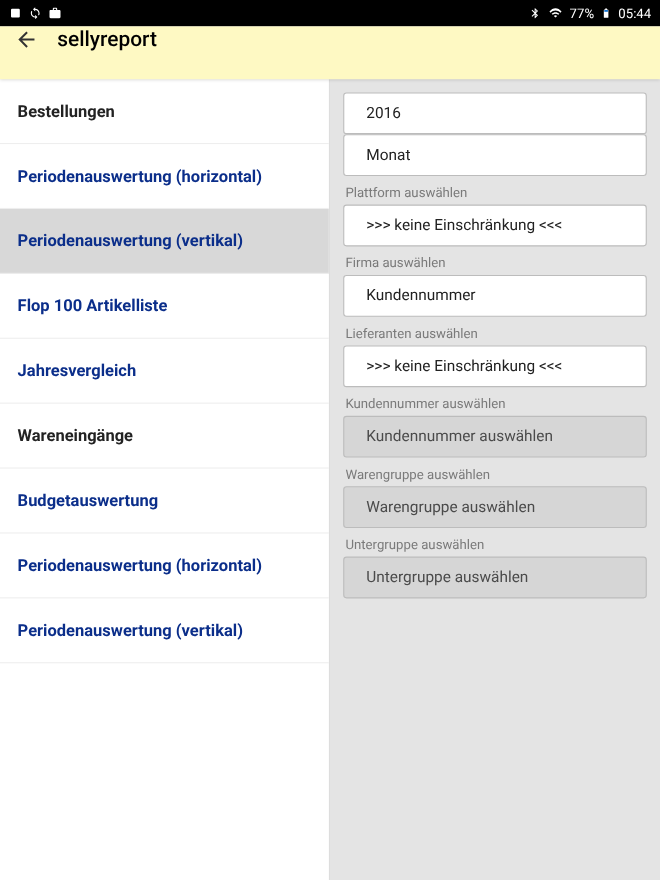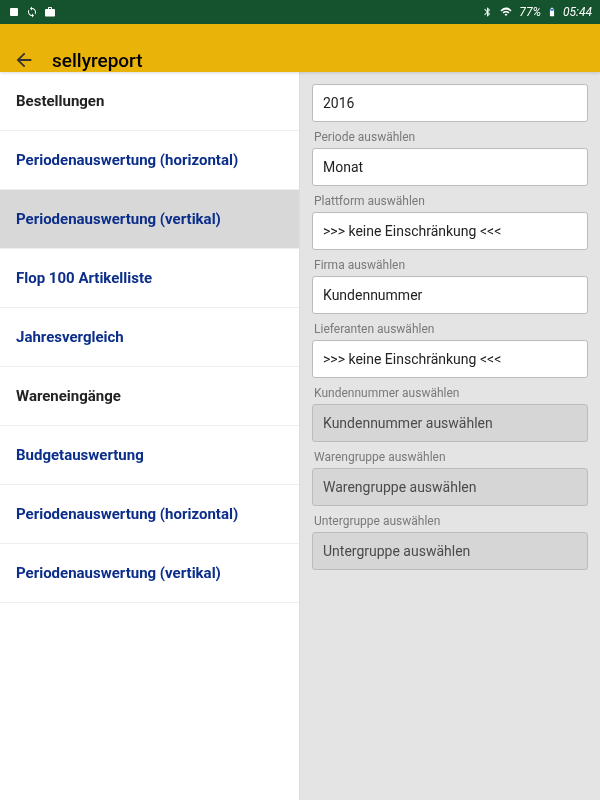--- a/index.html
+++ b/index.html
@@ -2,30 +2,29 @@
 <html><head>
 <meta charset="utf-8">
 <style>
   * { box-sizing: border-box; margin: 0; padding: 0; }
   body {
     font-family: Roboto, -apple-system, "Segoe UI", Arial, sans-serif;
     width: 600px; height: 800px; overflow: hidden;
     background: #fff;
   }
   .status-bar {
-    height: 24px; background: #14532d; color: #fff;
+    height: 24px; background: #000000; color: #fff;
     display: flex; align-items: center; padding: 0 8px;
     font-size: 12px;
-    font-style: italic;
   }
   .status-left { display: flex; gap: 6px; align-items: center; }
   .status-right { margin-left: auto; display: flex; gap: 6px; align-items: center; }
   .sb-icon svg { display: block; }
   .app-bar {
-    height: 48px; background: #eab308; display: flex; align-items: flex-end;
+    height: 48px; background: #fef9c3; display: flex; align-items: flex-start;
     padding: 0 12px; gap: 16px;
     box-shadow: 0 1px 3px rgba(0,0,0,0.15);
     position: relative; z-index: 2;
   }
   .app-title { font-size: 19px; color: #000; font-weight: 500; }
   .back-btn { width:24px; height:24px; display:flex; align-items:center; justify-content:center; cursor:pointer;}
   .content {
     display: flex; height: calc(800px - 24px - 48px);
   }
   .sidebar {
@@ -40,21 +39,21 @@
   .side-item.selected { background: #d8d8d8; }
   .detail {
     width: 50%; background: #e4e4e4; overflow-y: auto;
     padding: 12px 12px 20px 12px;
   }
   .field-label {
     font-size: 12px; color: #7a7a7a; margin: 8px 2px 4px 2px;
   }
   .select-box {
     background: #fff; border: 1px solid #bcbcbc; border-radius: 3px;
-    padding: 10px 10px; font-size: 14px; color: #222; cursor: pointer;
+    padding: 10px 20px; font-size: 14px; color: #222; cursor: pointer;
   }
   .select-box.muted {
     background: #d6d6d6; color: #4b4b4b;
   }
 </style>
 </head>
 <body>
 
 <div class="status-bar">
   <div class="status-left">
@@ -112,21 +111,20 @@
       <div class="side-item link selected">Periodenauswertung (vertikal)</div>
       <div class="side-item link">Flop 100 Artikelliste</div>
       <div class="side-item link">Jahresvergleich</div>
       <div class="side-item header">Wareneingänge</div>
       <div class="side-item link">Budgetauswertung</div>
       <div class="side-item link">Periodenauswertung (horizontal)</div>
       <div class="side-item link">Periodenauswertung (vertikal)</div>
     </div>
   <div class="detail" id="detail">
       <div class="select-box">2016</div>
-      <div class="field-label">Periode auswählen</div>
       <div class="select-box">Monat</div>
       <div class="field-label">Plattform auswählen</div>
       <div class="select-box">&gt;&gt;&gt; keine Einschränkung &lt;&lt;&lt;</div>
       <div class="field-label">Firma auswählen</div>
       <div class="select-box">Kundennummer</div>
       <div class="field-label">Lieferanten auswählen</div>
       <div class="select-box">&gt;&gt;&gt; keine Einschränkung &lt;&lt;&lt;</div>
       <div class="field-label">Kundennummer auswählen</div>
       <div class="select-box muted">Kundennummer auswählen</div>
       <div class="field-label">Warengruppe auswählen</div>

